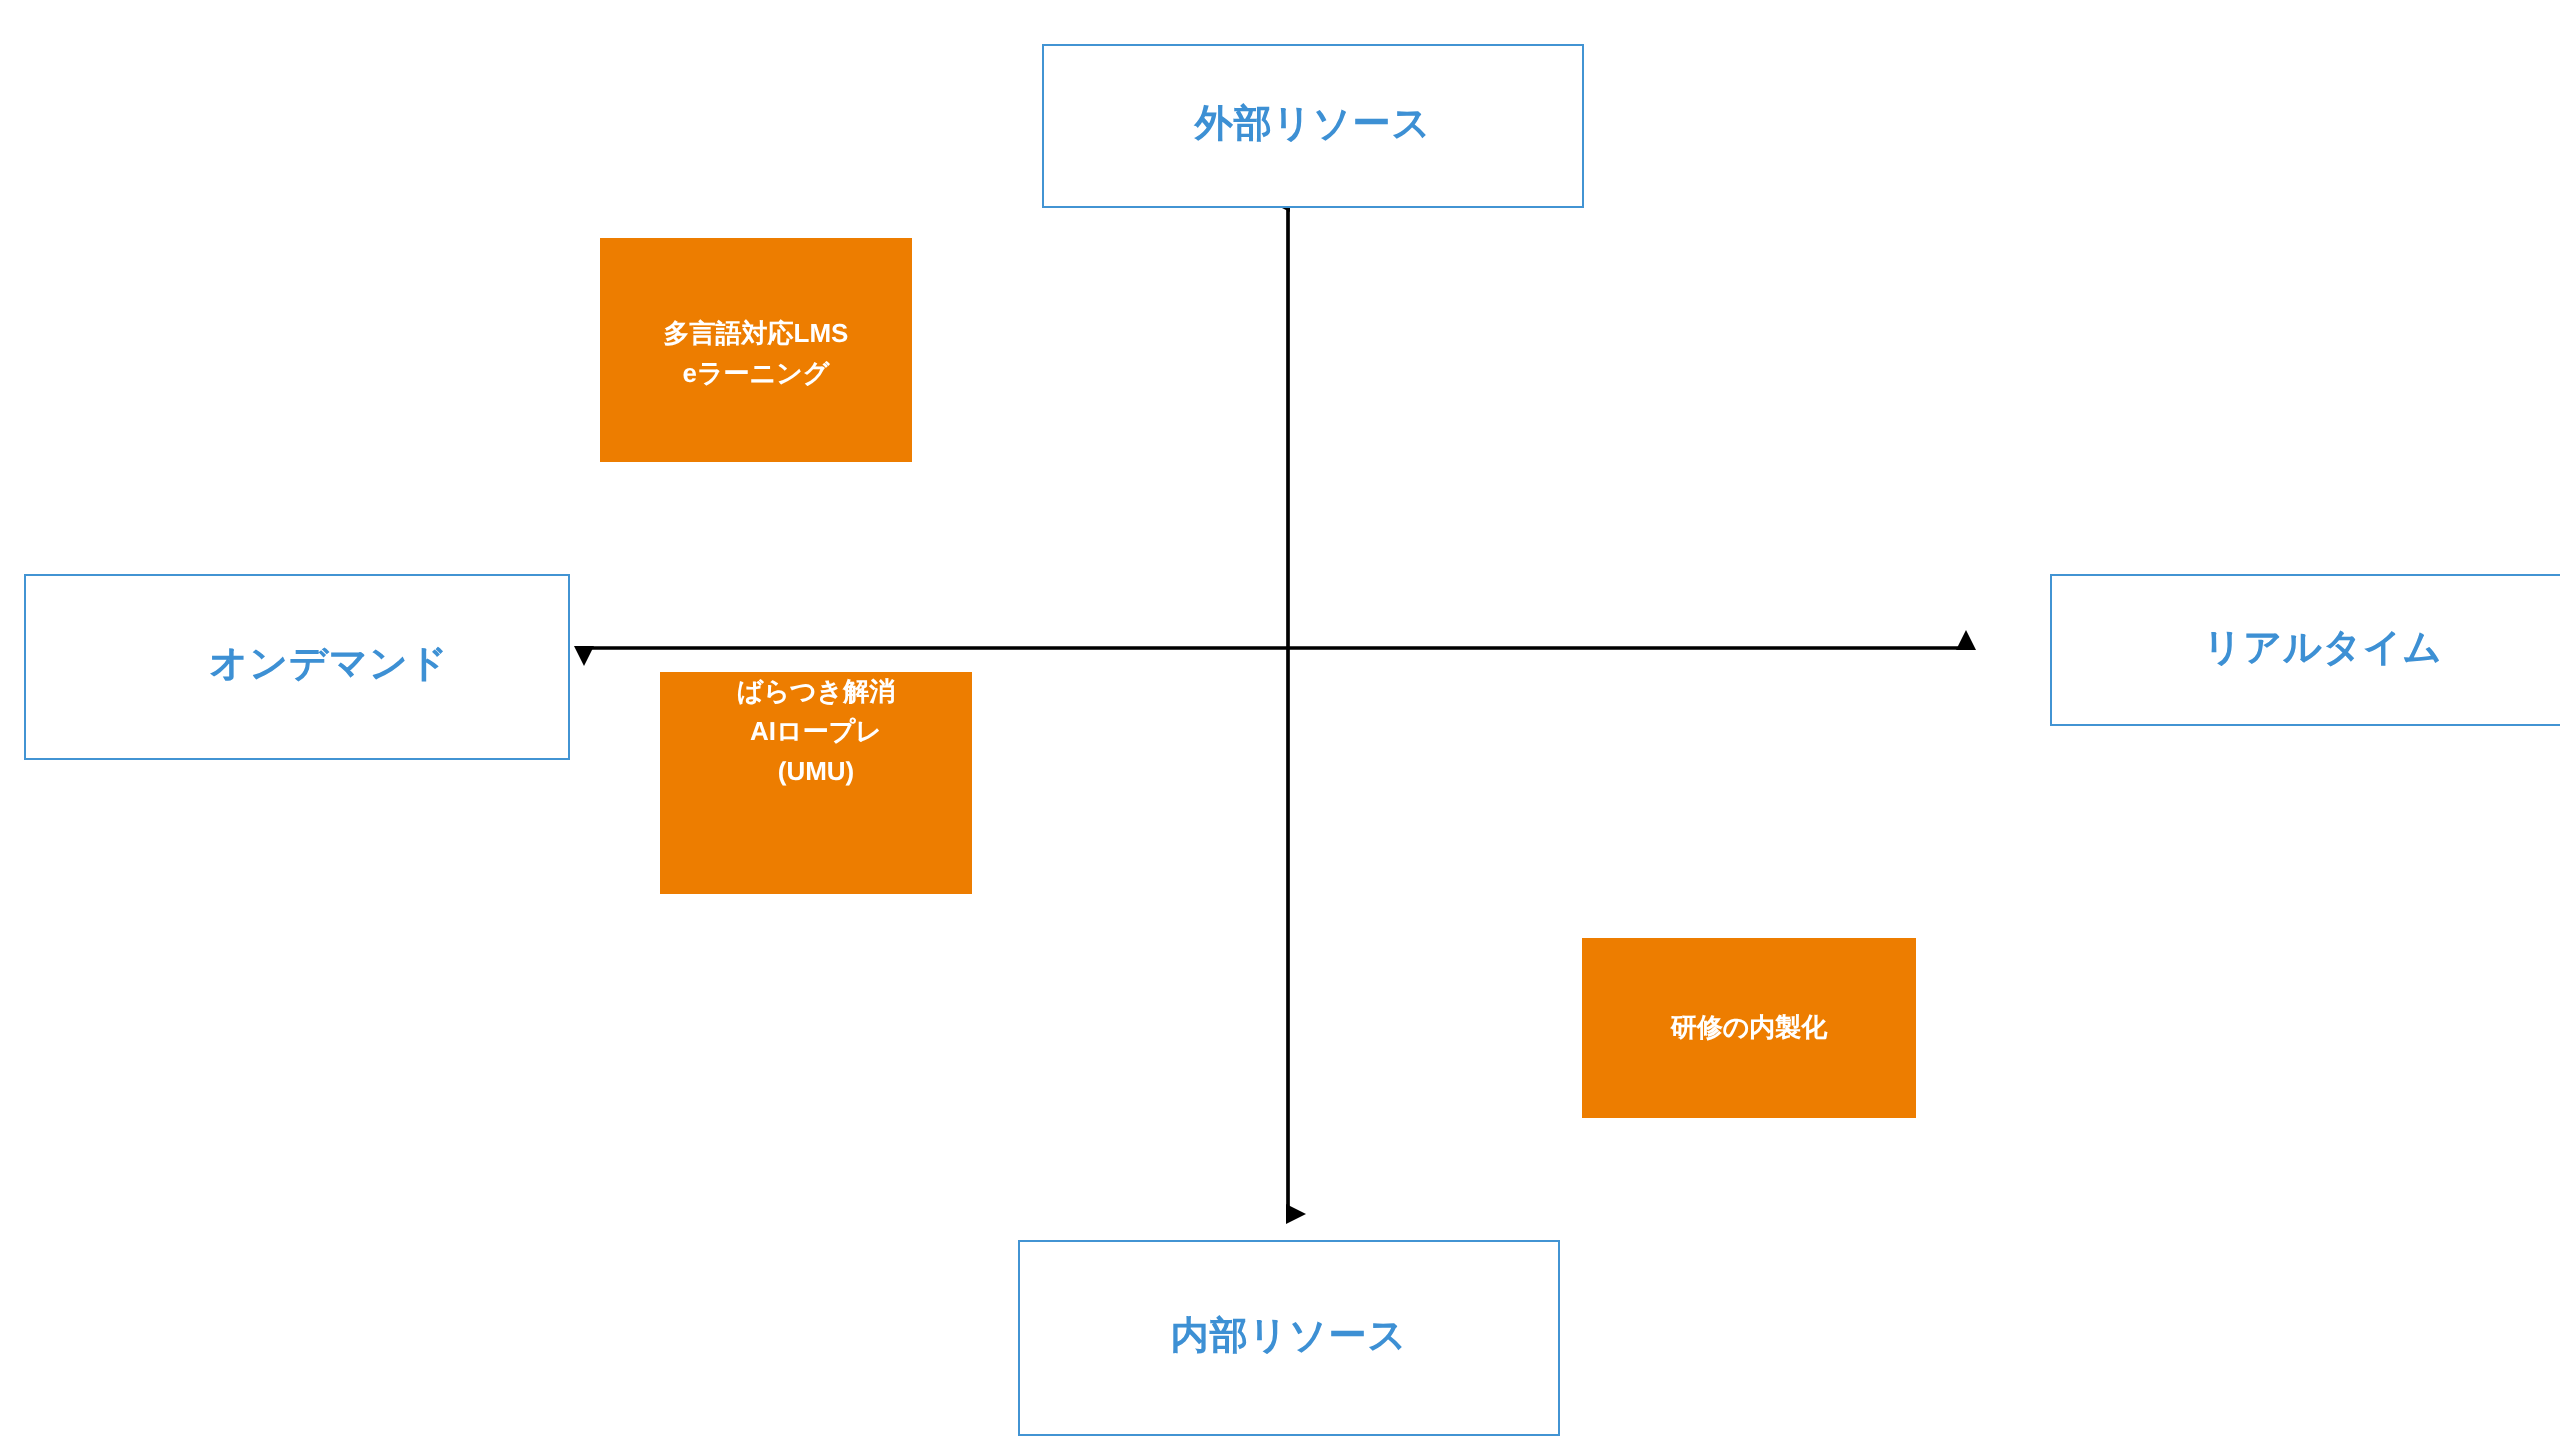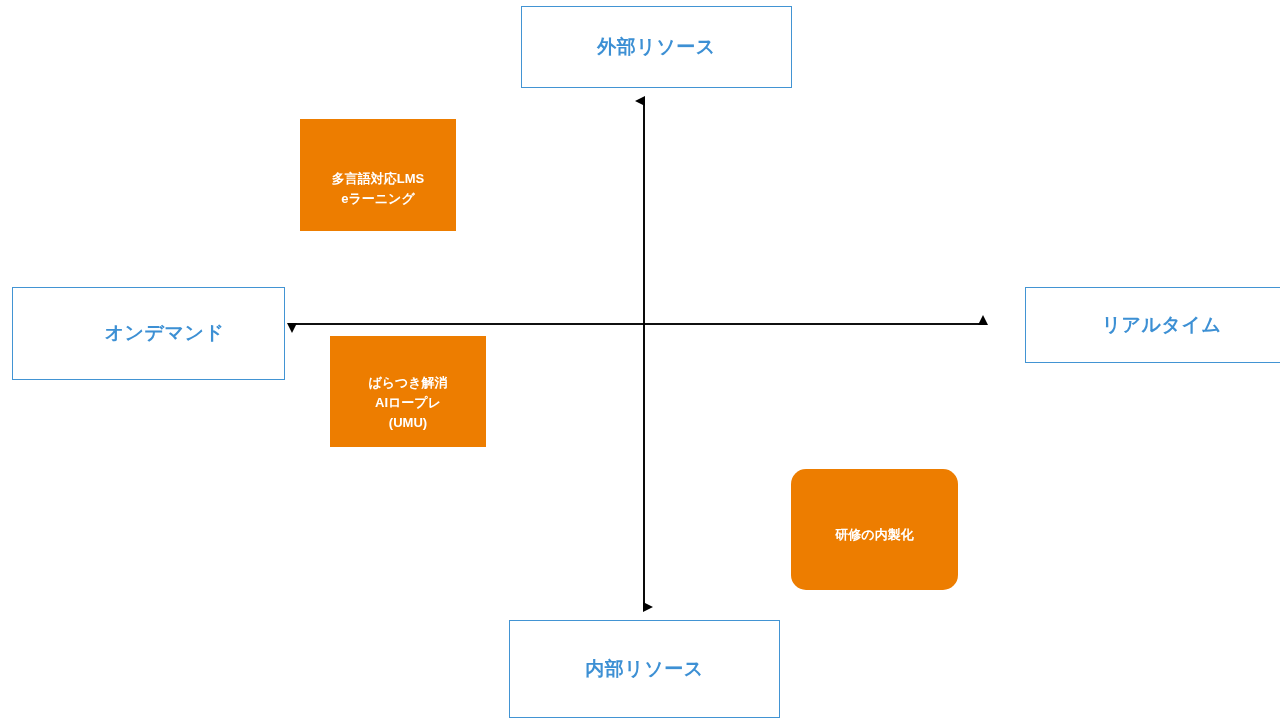--- a/index.html
+++ b/index.html
@@ -31,21 +31,21 @@
   .axis-box .axis-label {
     color: #3D90D4;
     font-size: 19px;
     font-weight: 700;
     letter-spacing: 0.5px;
     line-height: 1.2;
     text-align: center;
     white-space: nowrap;
   }
 
-  #box-top    { left: 521px; top: 6px;   width: 271px; height: 82px; }
+  #box-top    { left: 521px; top: 22px;   width: 271px; height: 82px; }
   #box-bottom { left: 509px; top: 620px; width: 271px; height: 98px; }
   #box-left   { left: 12px;  top: 287px; width: 273px; height: 93px; padding-left: 32px; }
   #box-right  { left: 993px; top: 287px; width: 273px; height: 76px; margin-left: 32px; }
 
   
   #axes {
     position: absolute;
     left: 0;
     top: 0;
     width: 1280px;
@@ -61,37 +61,34 @@
     display: flex;
     justify-content: center;
   }
   .item-card .item-label {
     color: #ffffff;
     font-size: 13px;
     font-weight: 700;
     line-height: 1.55;
     text-align: center;
     white-space: pre-line;
-    margin-top: 12px;
   }
 
   #item-lms {
     left: 300px; top: 119px; width: 156px; height: 112px;
     align-items: flex-start;
     padding-top: 38px;
   }
   #item-airp {
     left: 330px; top: 336px; width: 156px; height: 111px;
     align-items: flex-start;
-    padding-top: 25px;
   }
   #item-inhouse {
-    left: 791px; top: 469px; width: 167px; height: 121px;
+    left: 791px; top: 469px; width: 167px; height: 90px;
     align-items: center;
-    border-radius: 15px;
   }
 </style>
 </head>
 <body>
 
 <div id="canvas">
 
   <svg id="axes" viewBox="0 0 1280 720" xmlns="http://www.w3.org/2000/svg">
     <defs>
       <marker id="arrow-up" markerWidth="10" markerHeight="10" refX="5" refY="9" orient="auto" markerUnits="userSpaceOnUse">

